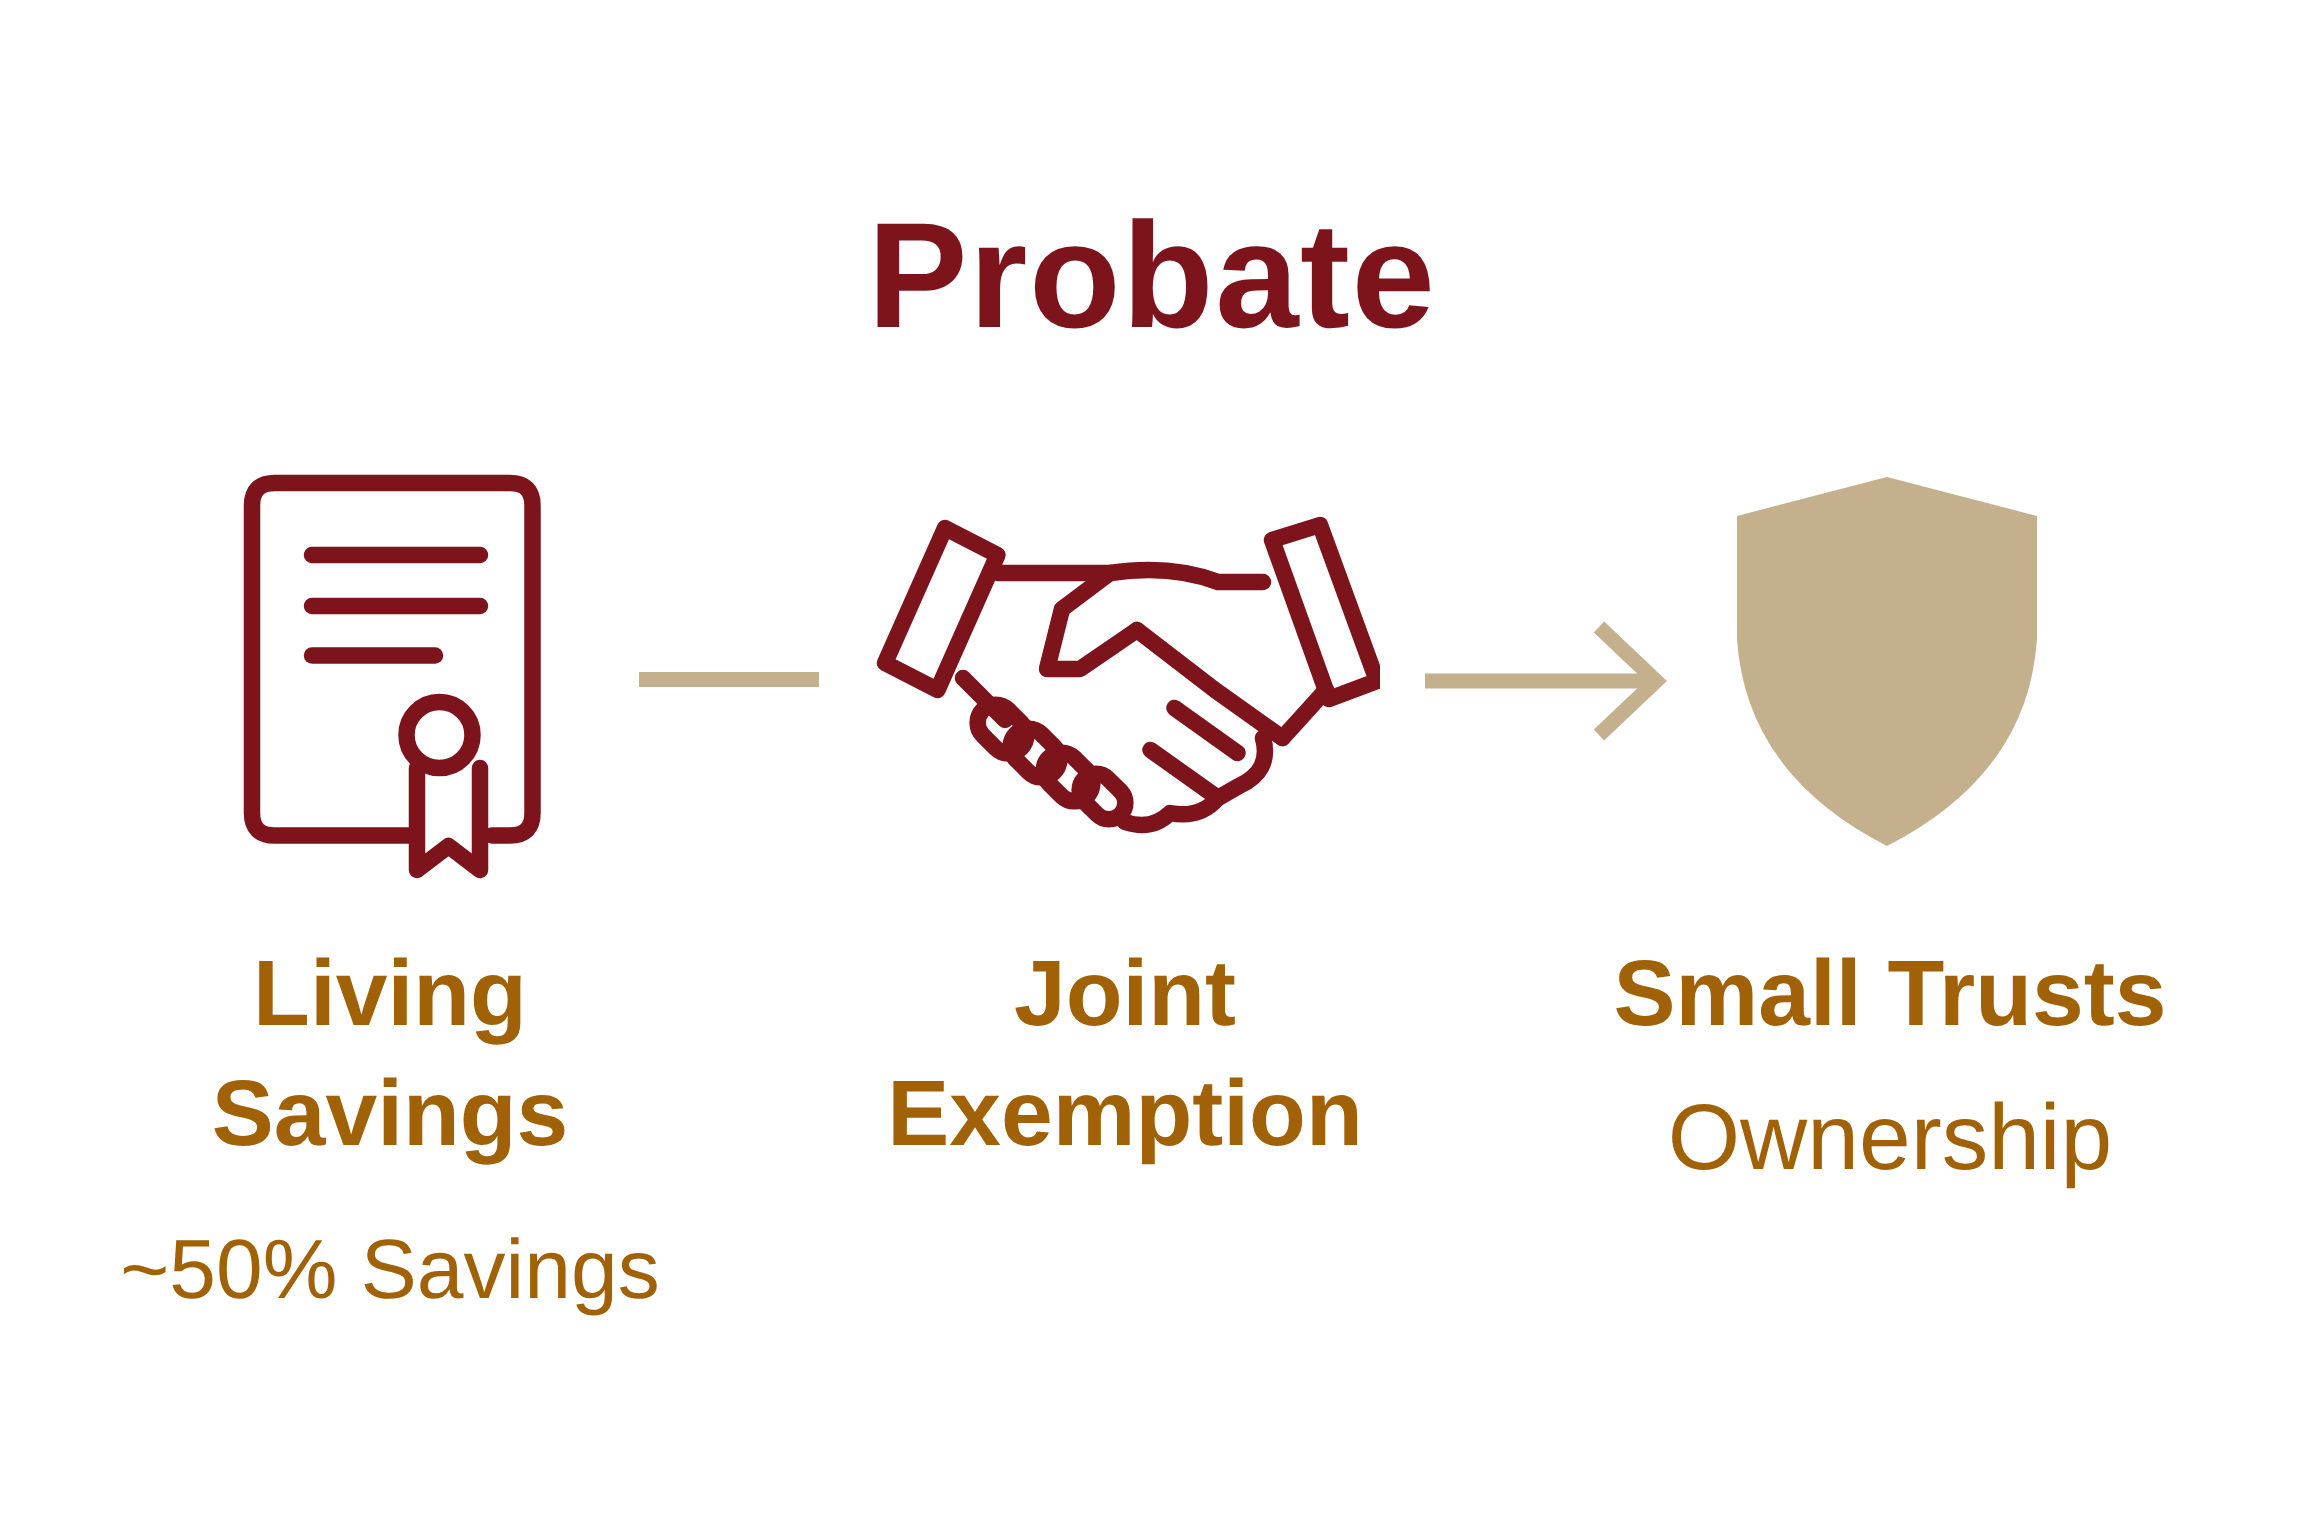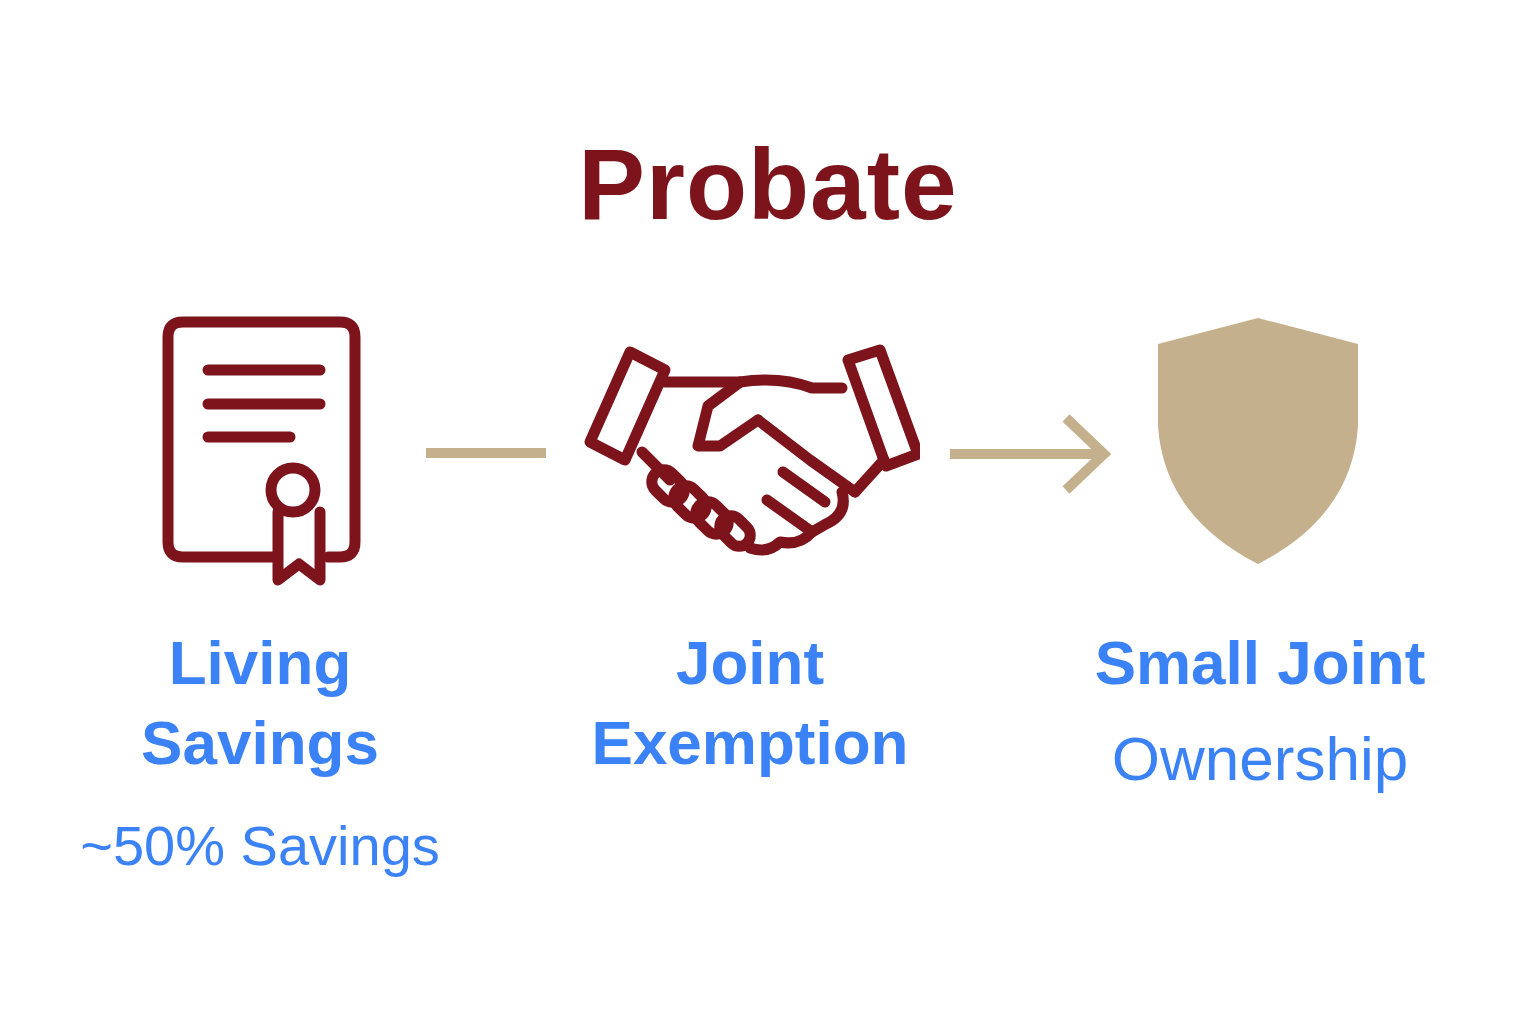--- a/index.html
+++ b/index.html
@@ -1,21 +1,21 @@
 <!DOCTYPE html>
 <html><head>
 <meta charset="utf-8">
 <style>
   html, body { margin:0; padding:0; }
   body { width:1536px; height:1024px; background:#ffffff; position:relative; overflow:hidden;
          font-family:"Liberation Sans", sans-serif; color:#7d141c; }
   .title { position:absolute; left:0; width:1536px; top:134px; text-align:center;
            font-size:100px; font-weight:bold; color:#7d141c; letter-spacing:1px; line-height:1; }
   .icon { position:absolute; }
-  .label { position:absolute; text-align:center; color:#3b82f6; line-height:1; }
+  .label { position:absolute; text-align:center; color:#a16207; line-height:1; }
   .l-bold { font-weight:bold; font-size:62px; }
   .l-reg { font-weight:normal; font-size:62px; }
   .sub { font-size:56px; font-weight:normal; }
 </style>
 </head>
 <body>
 
 <div class="title">Probate</div>
 
 <svg class="icon" style="left:158px;top:312px" width="210" height="280" viewBox="0 0 210 280">
@@ -71,14 +71,14 @@
   <path d="M102 2 L202 28 V110 Q196 200 102 248 Q8 200 2 110 V28 Z" fill="#c5b08d"></path>
 </svg>
 
 <div class="label l-bold" style="left:100px;width:320px;top:632px">Living</div>
 <div class="label l-bold" style="left:100px;width:320px;top:712px">Savings</div>
 <div class="label sub" style="left:40px;width:440px;top:818px">~50% Savings</div>
 
 <div class="label l-bold" style="left:560px;width:380px;top:632px">Joint</div>
 <div class="label l-bold" style="left:540px;width:420px;top:712px">Exemption</div>
 
-<div class="label l-bold" style="left:1030px;width:460px;top:632px">Small Joint</div>
+<div class="label l-bold" style="left:1030px;width:460px;top:632px">Small Trusts</div>
 <div class="label l-reg" style="left:1030px;width:460px;top:728px">Ownership</div>
 
 </body></html>

